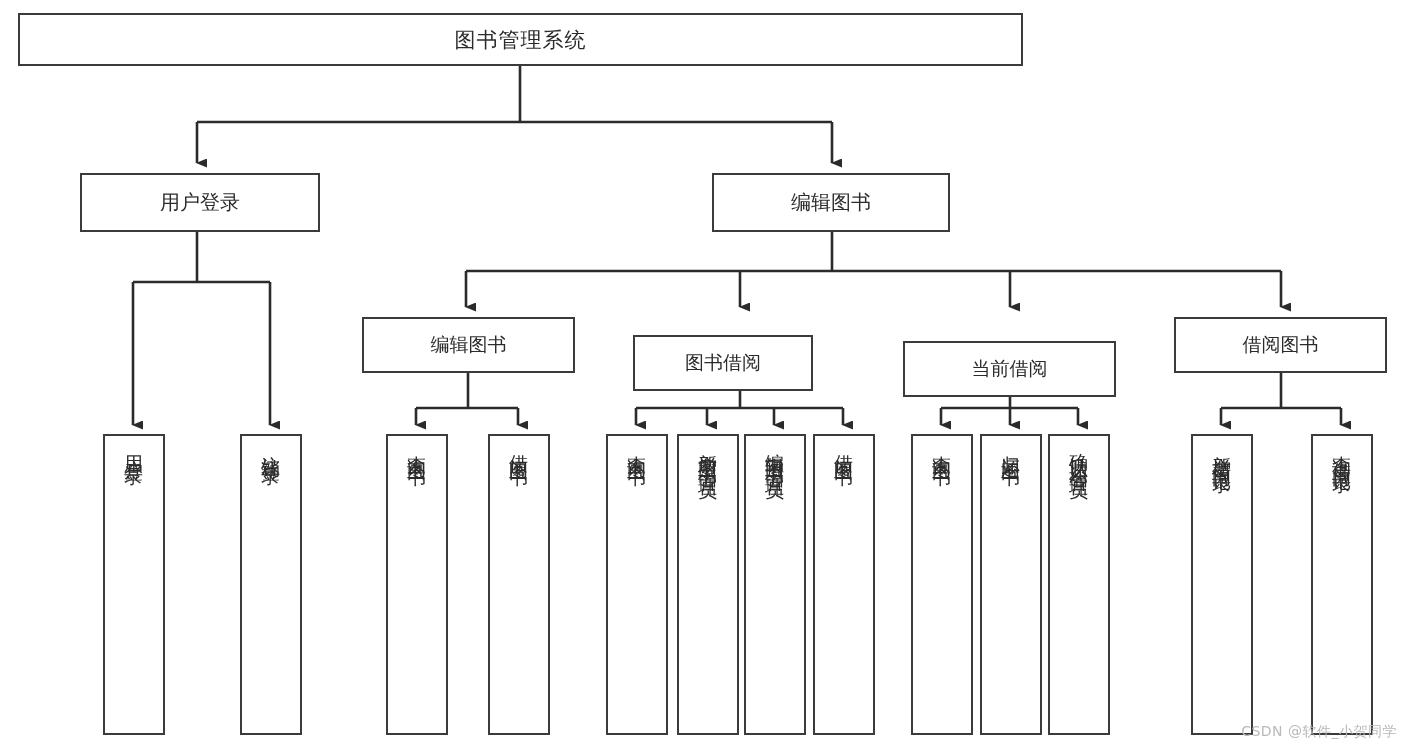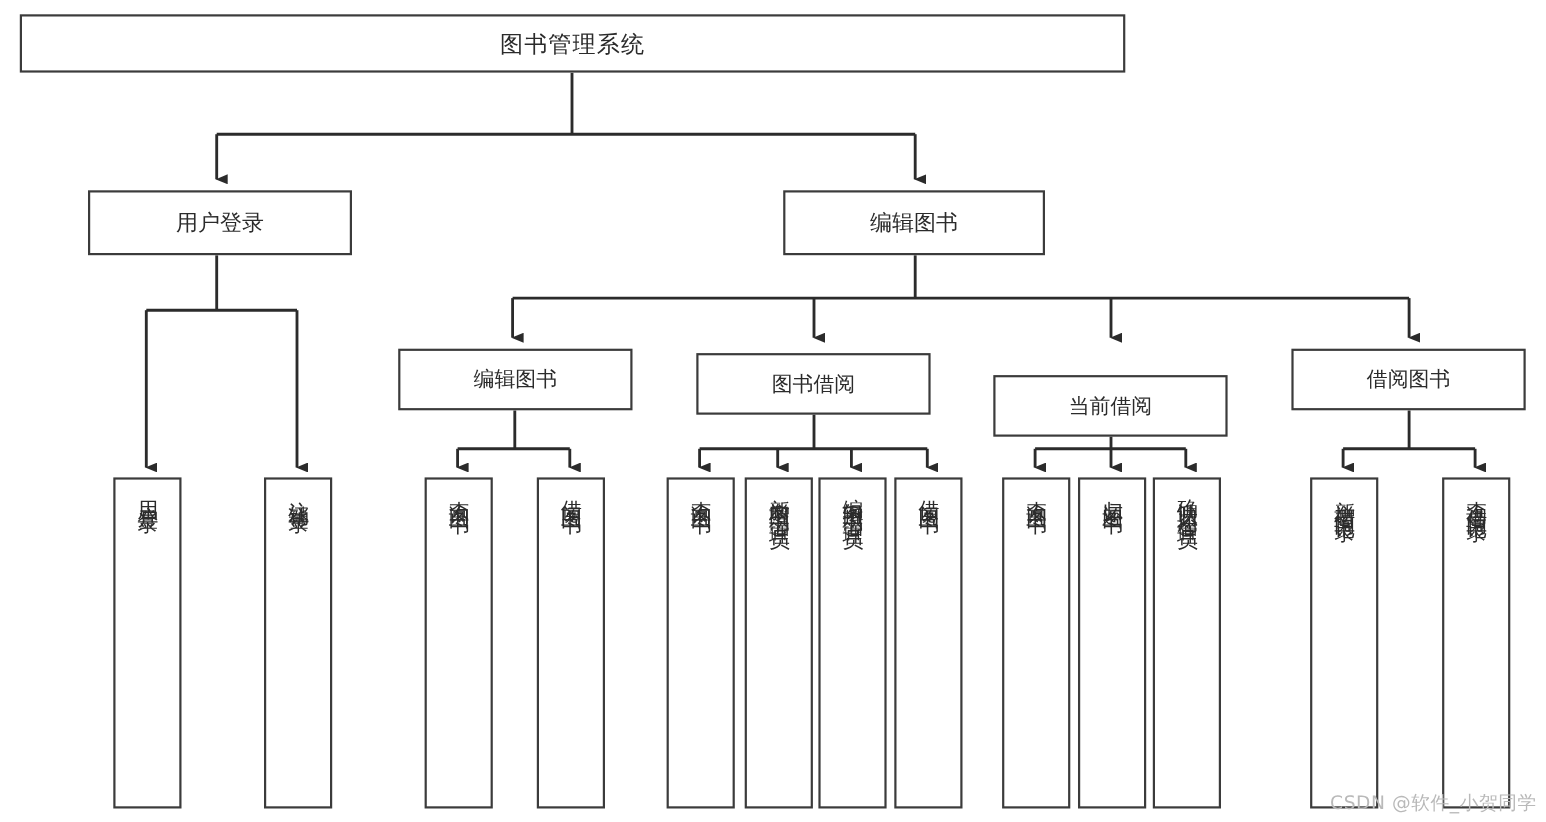--- a/index.html
+++ b/index.html
@@ -60,21 +60,21 @@
     letter-spacing: 4px;
     color: #2b2b2b;
     white-space: nowrap;
     margin-top: 4px;
   }
   .leafwrap.tall .vtxt { margin-top: 2px; }
   .watermark {
     position: absolute;
     right: 8px;
     bottom: 6px;
-    font-size: 17px;
+    font-size: 14px;
     color: #b9b9b9;
     letter-spacing: 0.5px;
     white-space: nowrap;
     margin-left: 32px;
   }
 </style>
 </head>
 <body>
 
 <div id="canvas">
@@ -136,21 +136,21 @@
   <div class="node lvl2" style="left:80px; top:173px; width:240px; height:59px;">
     <span>用户登录</span>
   </div>
   <div class="node lvl2" style="left:712px; top:173px; width:238px; height:59px;">
     <span>编辑图书</span>
   </div>
 
   <div class="node lvl3" style="left:362px; top:317px; width:213px; height:56px;">
     <span>编辑图书</span>
   </div>
-  <div class="node lvl3" style="left:633px; top:321px; width:213px; height:56px;">
+  <div class="node lvl3" style="left:633px; top:335px; width:180px; height:56px;">
     <span>图书借阅</span>
   </div>
   <div class="node lvl3" style="left:903px; top:317px; width:213px; height:56px;margin-top:24px;">
     <span>当前借阅</span>
   </div>
   <div class="node lvl3" style="left:1174px; top:317px; width:213px; height:56px;">
     <span>借阅图书</span>
   </div>
 
   <div class="leafwrap" style="left:103px; top:434px; width:62px; height:301px;">

